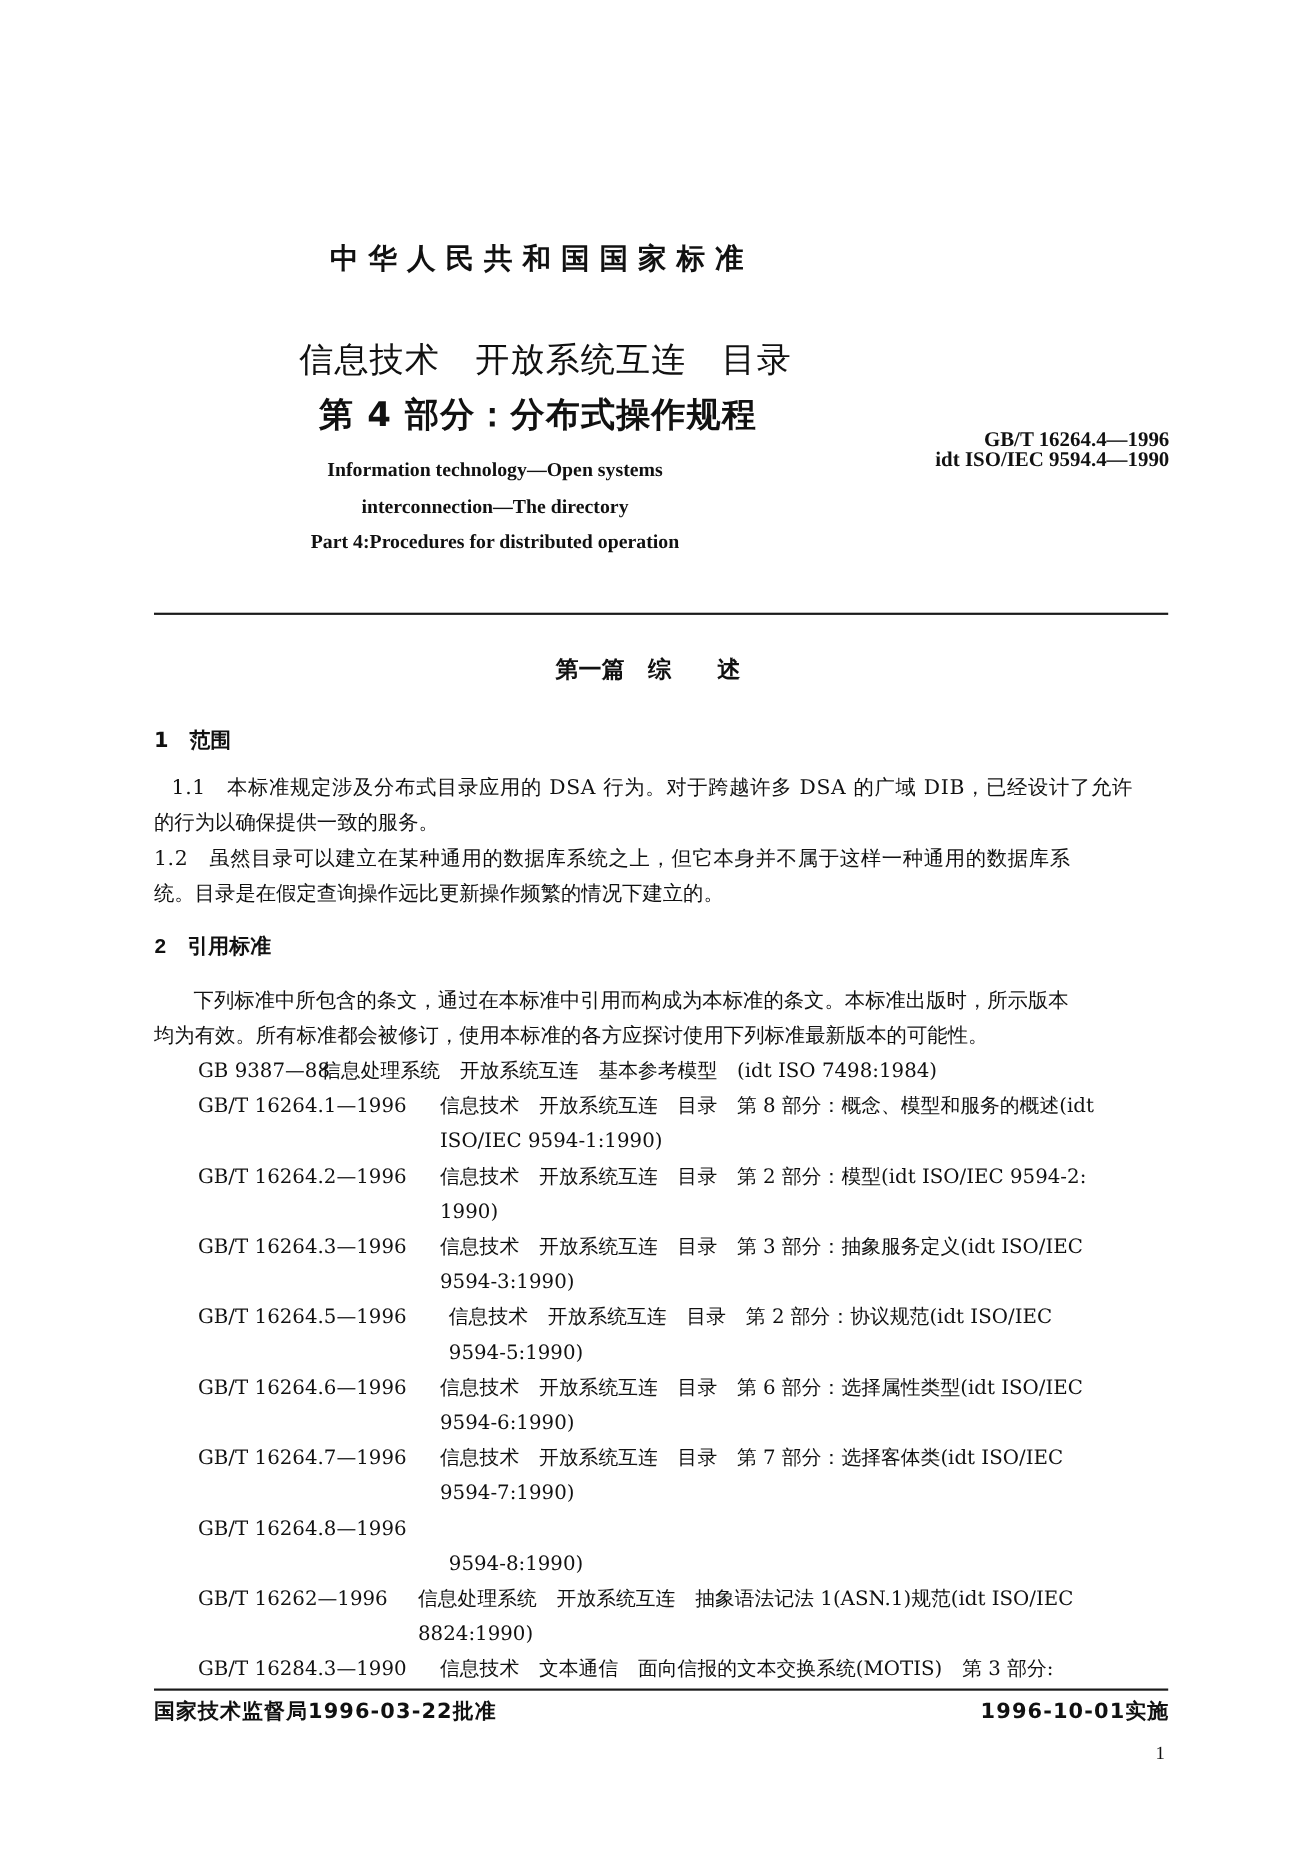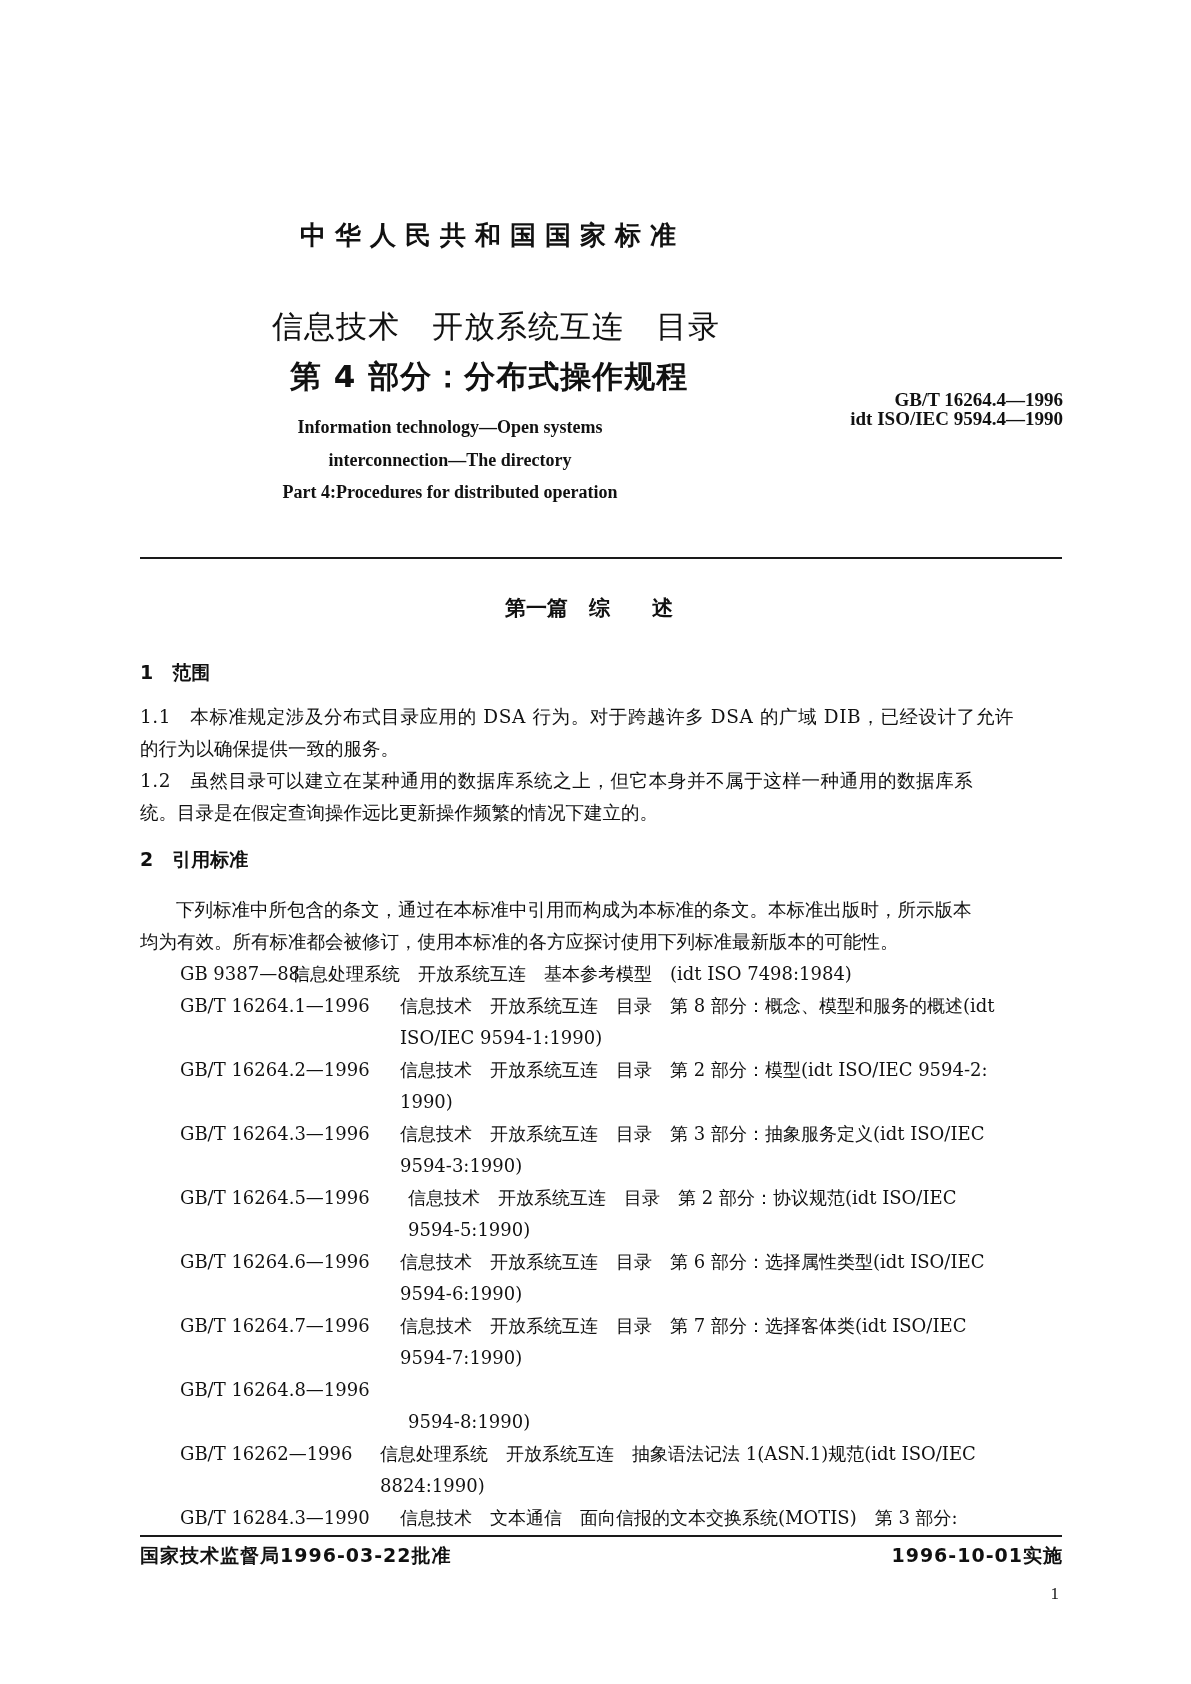--- a/index.html
+++ b/index.html
@@ -42,26 +42,26 @@
 
 <div class="abs serif eng eng1">Information technology—Open systems</div>
 <div class="abs serif eng eng2">interconnection—The directory</div>
 <div class="abs serif eng eng3">Part 4:Procedures for distributed operation</div>
 
 <div class="rule" style="top:557px;"></div>
 
 <div class="abs sans part-title">第一篇　综　　述</div>
 
 <div class="abs sans h" style="left:140px; top:660px;">1　范围</div>
-<div class="abs p" style="left:140px; top:701px; letter-spacing:0.6px;text-align:right;">1.1　本标准规定涉及分布式目录应用的 DSA 行为。对于跨越许多 DSA 的广域 DIB，已经设计了允许</div>
+<div class="abs p" style="left:156px; top:701px; letter-spacing:0.6px;text-align:right;">1.1　本标准规定涉及分布式目录应用的 DSA 行为。对于跨越许多 DSA 的广域 DIB，已经设计了允许</div>
 <div class="abs p" style="left:140px; top:733px;">的行为以确保提供一致的服务。</div>
 <div class="abs p" style="left:140px; top:765px; letter-spacing:0.6px;">1.2　虽然目录可以建立在某种通用的数据库系统之上，但它本身并不属于这样一种通用的数据库系</div>
 <div class="abs p" style="left:140px; top:797px;">统。目录是在假定查询操作远比更新操作频繁的情况下建立的。</div>
 
-<div class="abs sans h" style="left:140px; top:847px;">2　引用标准</div>
+<div class="abs sans h" style="left:140px; top:847px;font-family:Liberation Mono, monospace;">2　引用标准</div>
 <div class="abs p" style="left:176px; top:894px;">下列标准中所包含的条文，通过在本标准中引用而构成为本标准的条文。本标准出版时，所示版本</div>
 <div class="abs p" style="left:140px; top:926px;">均为有效。所有标准都会被修订，使用本标准的各方应探讨使用下列标准最新版本的可能性。</div>
 
 <div class="abs ref" style="left:180px; top:958px; width:880px; height:32px;">
   <span class="code">GB 9387—88</span>
   <span class="desc" style="left:112px;">信息处理系统　开放系统互连　基本参考模型　(idt ISO 7498:1984)</span>
 </div>
 
 <div class="abs ref" style="left:180px; top:990px; width:880px; height:64px;">
   <span class="code">GB/T 16264.1—1996</span>

